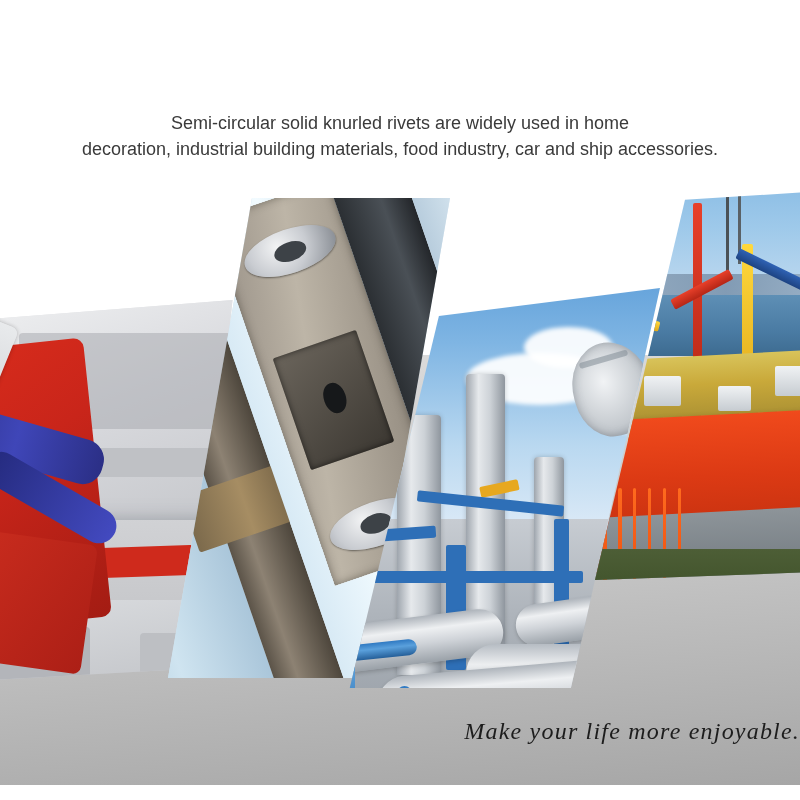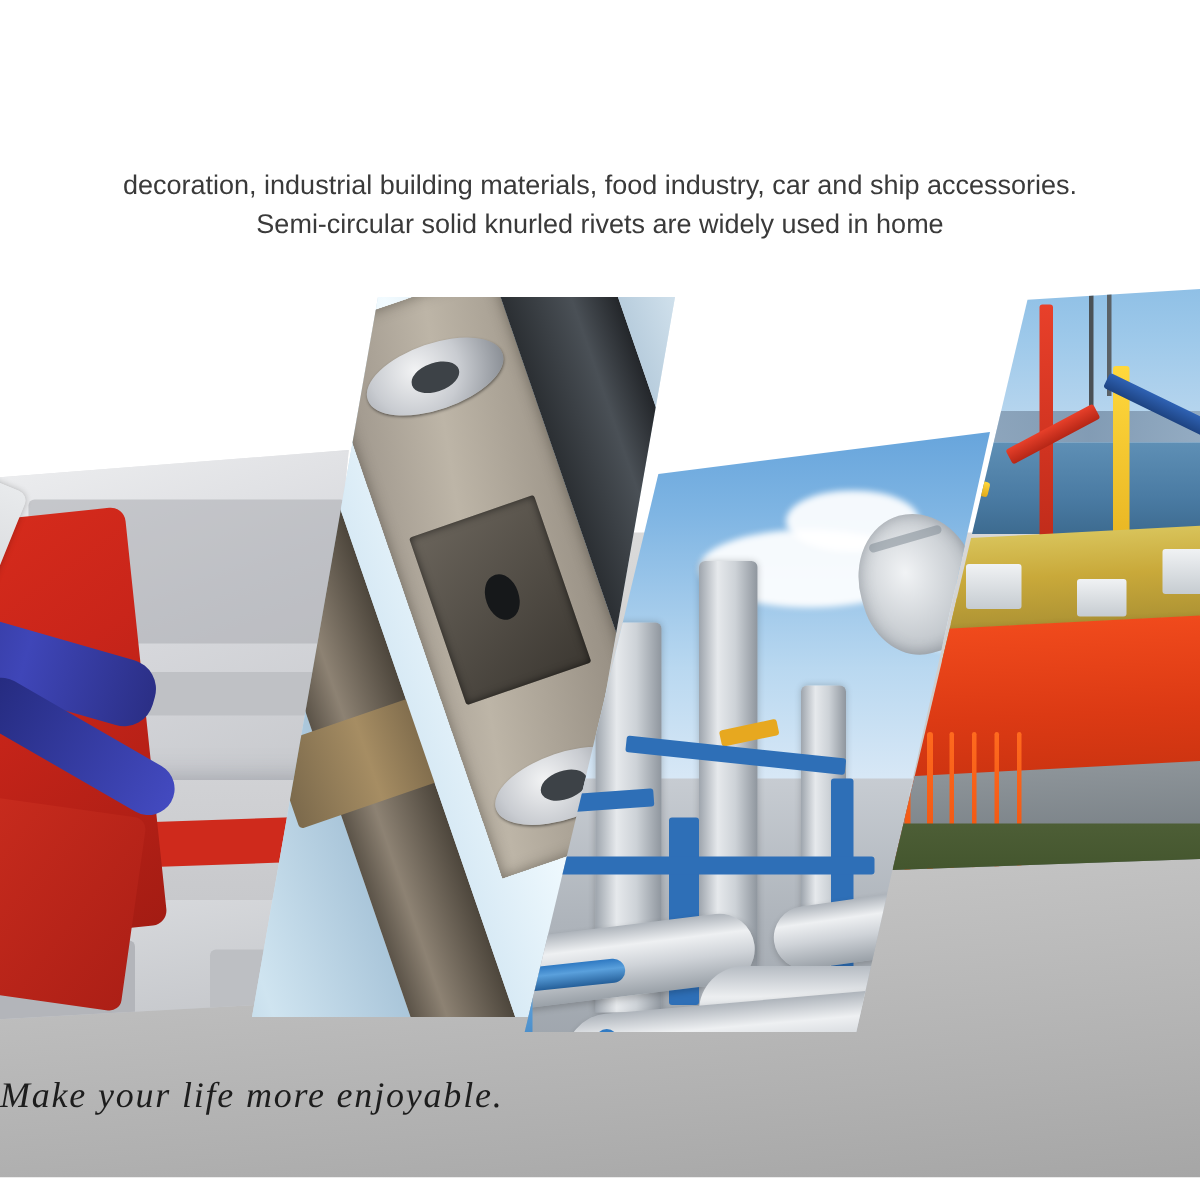--- a/index.html
+++ b/index.html
@@ -201,36 +201,36 @@
   .orange-tubes{position:absolute;left:30%;top:70%;width:26%;height:22%;}
   .orange-tubes i{position:absolute;top:0;width:3.4%;height:100%;
      background:linear-gradient(180deg,#ff6a1e,#e84d0e);border-radius:3px;}
   .deck-box{position:absolute;background:linear-gradient(180deg,#f0f2f4,#c6ccd1);border-radius:2px;}
   .db1{left:40%;top:48%;width:9%;height:6%;}
   .db2{left:58%;top:50%;width:8%;height:5%;}
   .db3{left:72%;top:46%;width:10%;height:6%;}
 
   
   .tagline{
-    position:absolute;left:0;top:718px;width:800px;text-align:left;
+    position:absolute;left:0;top:718px;width:800px;text-align:right;
     font-family:"Liberation Serif", serif;font-style:italic;
     font-size:24px;color:#1d1d1d;letter-spacing:1.2px;
   }
 </style>
 </head>
 <body>
 
 <div id="stage">
 
   <div class="grey-band"></div>
 
 
   <div class="subtitle">
+    <span>Semi-circular solid knurled rivets are widely used in home</span>
     <span>decoration, industrial building materials, food industry, car and ship accessories.</span>
-    <span>Semi-circular solid knurled rivets are widely used in home</span>
   </div>
 
   <div class="panel" id="panel1">
     <div class="art">
       <div class="auto-bg"></div>
       <div class="auto-body"></div>
       <div class="alum-lo"></div>
       <div class="red-rail"></div>
       <div class="robot-red"></div>
       <div class="robot-red2"></div>

